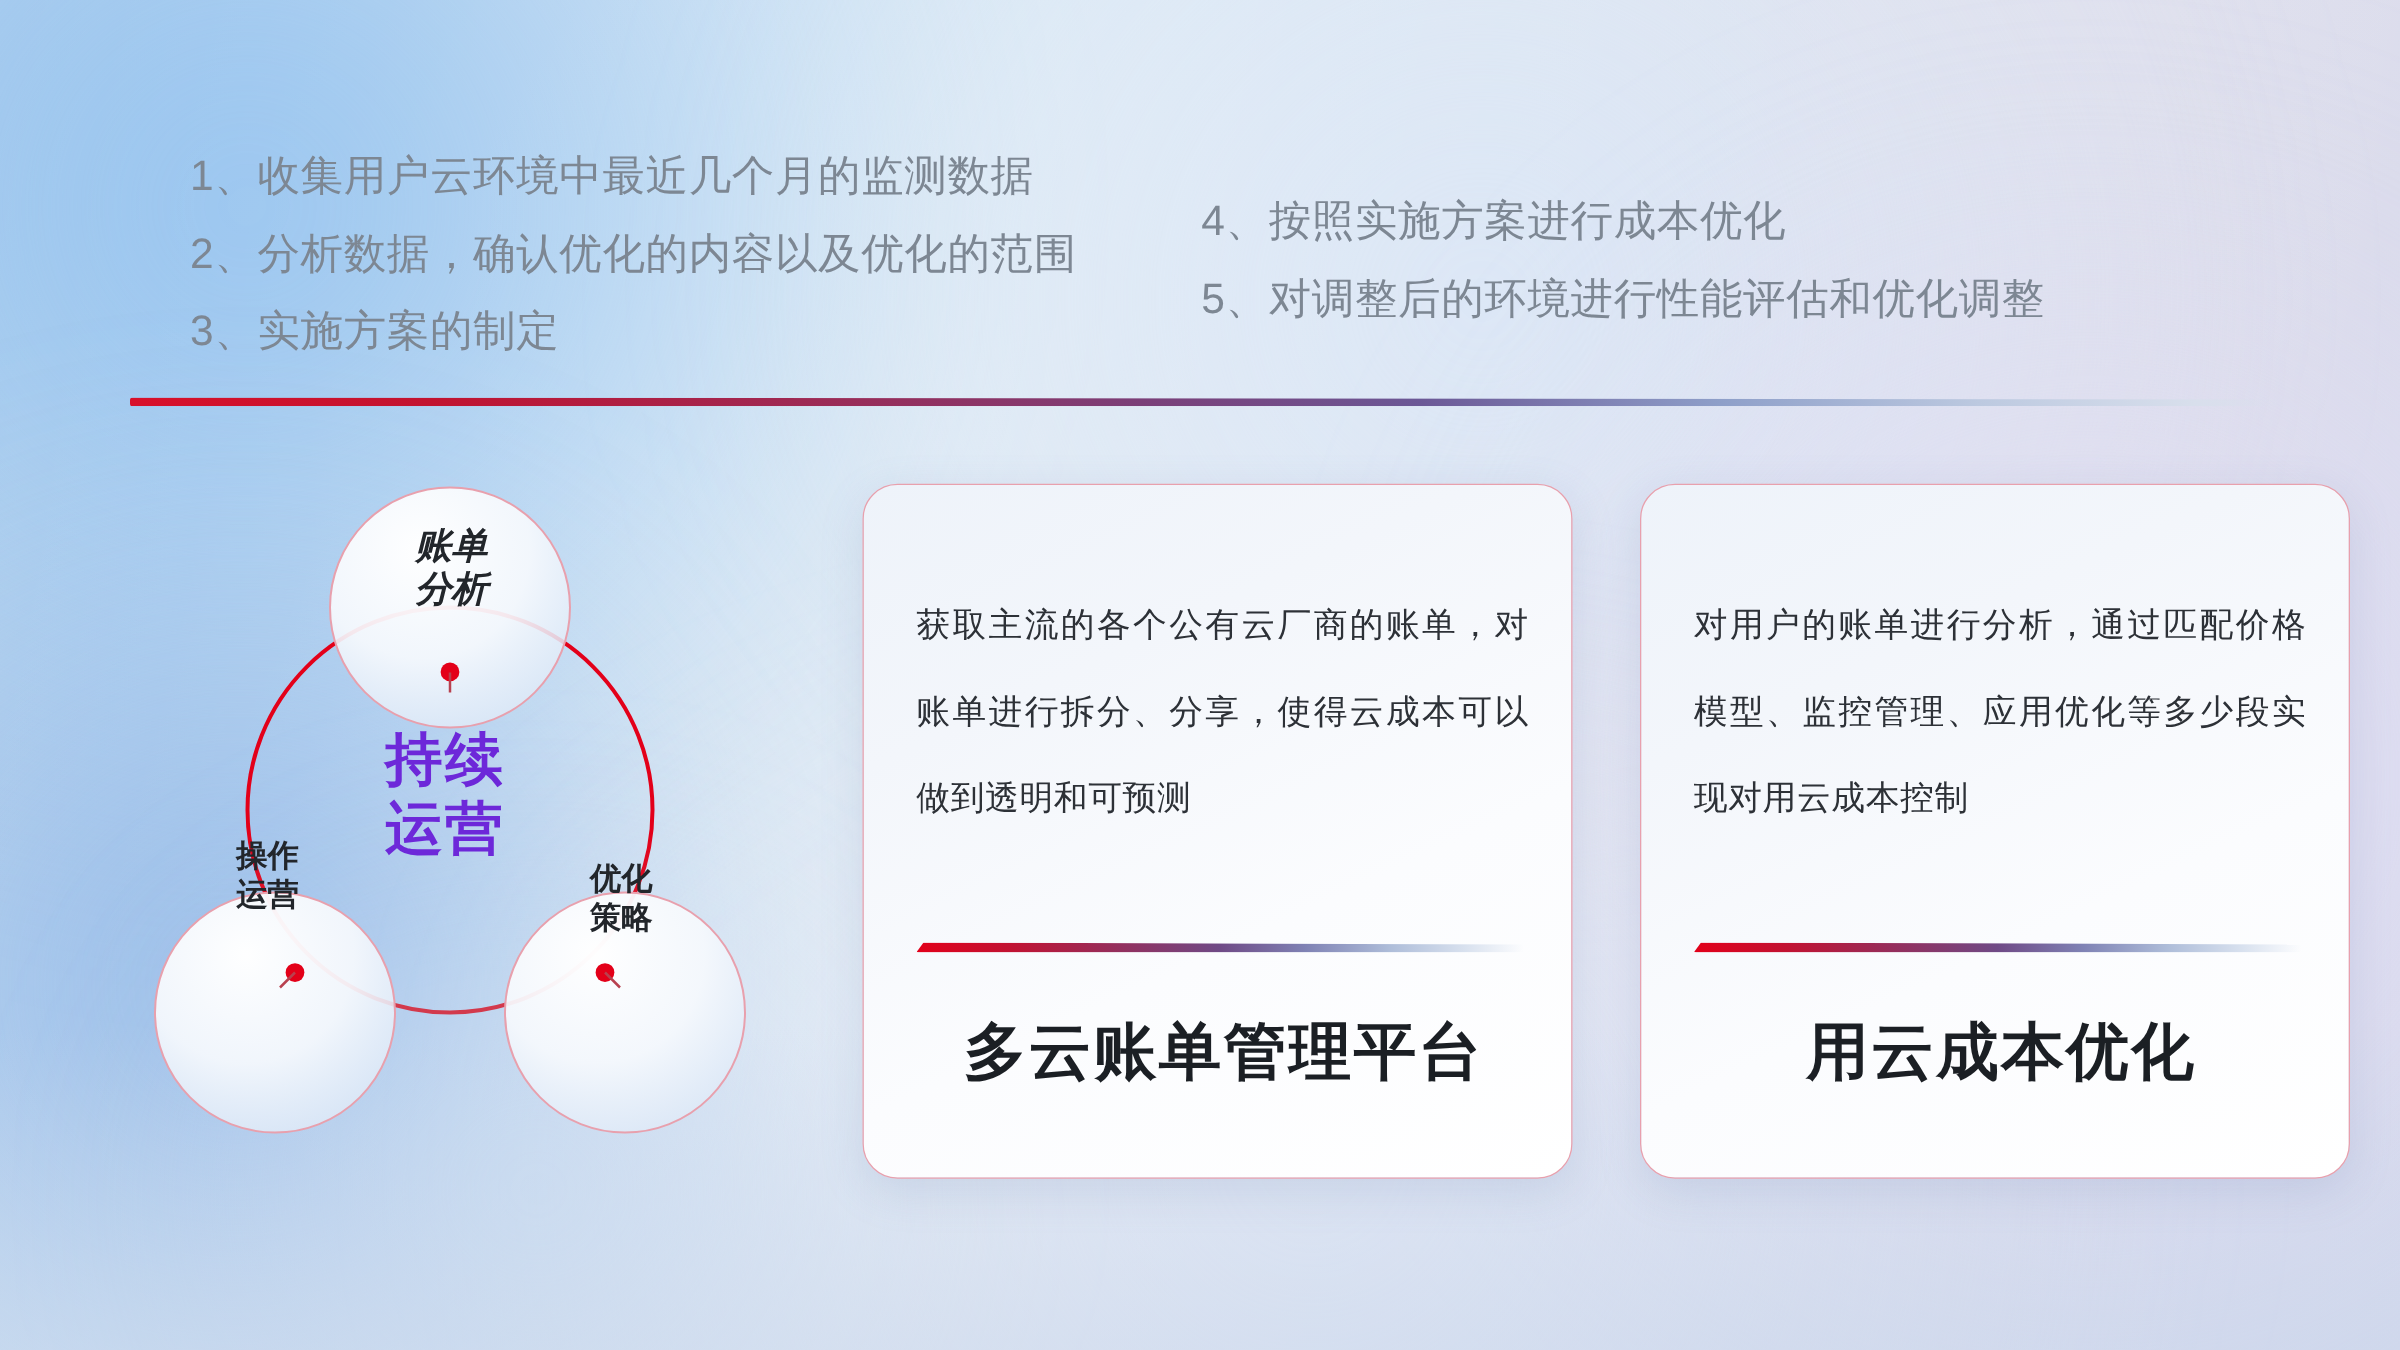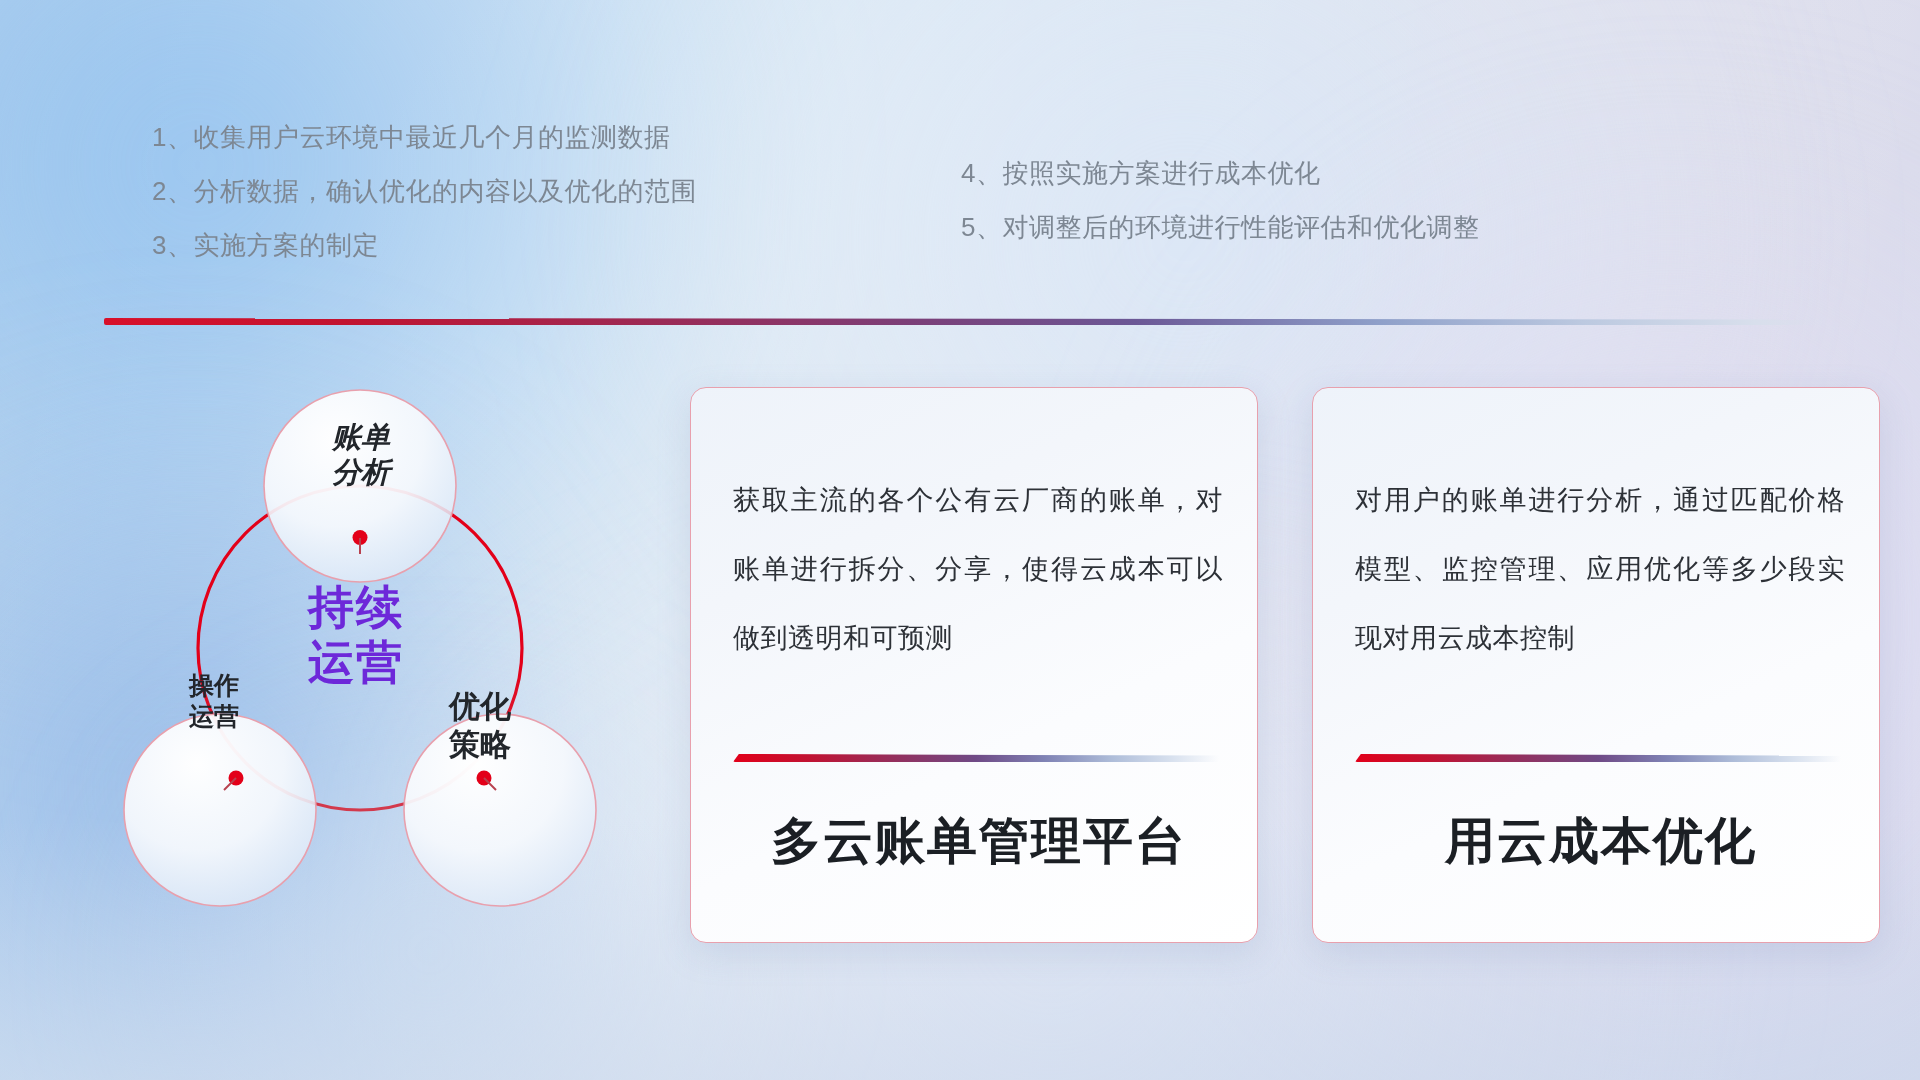--- a/index.html
+++ b/index.html
@@ -46,21 +46,21 @@
   }
   .bg-vignette-bottom {
     position:absolute; left:0; right:0; bottom:0; height:260px;
     background:linear-gradient(180deg, rgba(205,218,238,0) 0%, rgba(201,215,236,.55) 100%);
   }
 
   
   .steps {
     position:absolute;
     color:#7d8793;
-    font-size:26px;
+    font-size:34px;
     letter-spacing:.5px;
     white-space:nowrap;
   }
   .steps .step { line-height:1.0; margin-bottom:28px; }
   .steps .step:last-child { margin-bottom:0; }
   #steps-left  { left:152px; top:124px; }
   #steps-right { left:961px; top:160px; }
 
   
   #top-divider {
@@ -88,34 +88,34 @@
   .venn-label {
     position:absolute;
     text-align:center;
     color:#22262b;
     font-weight:bold;
     line-height:1.22;
     white-space:nowrap;
   }
   #label-bill     { left:180px; top:62px;  width:170px; font-size:29px;font-style:italic; }
   #label-ops      { left:38px;  top:312px; width:160px; font-size:25px; }
-  #label-strategy { left:304px; top:330px; width:160px; font-size:31px; }
+  #label-strategy { left:321px; top:330px; width:160px; font-size:25px; }
   #label-center   {
     left:160px; top:222px; width:200px;
     color:#6d28d9; font-size:46px; font-weight:bold; line-height:1.2;
     letter-spacing:2px;
   }
 
   
   .card {
     position:absolute;
     top:387px;
     width:568px;
     height:556px;
-    border-radius:16px;
+    border-radius:28px;
     border:1.6px solid #e8a0ad;
     background:linear-gradient(155deg, #eef3fa 0%, #f3f6fb 28%, #fbfcfe 62%, #ffffff 100%);
     box-shadow:0 10px 34px rgba(110,135,175,.18);
     overflow:hidden;
     text-decoration:underline;
   }
   #card-1 { left:690px; }
   #card-2 { left:1312px;padding-left:29px; }
 
   .card-body {

